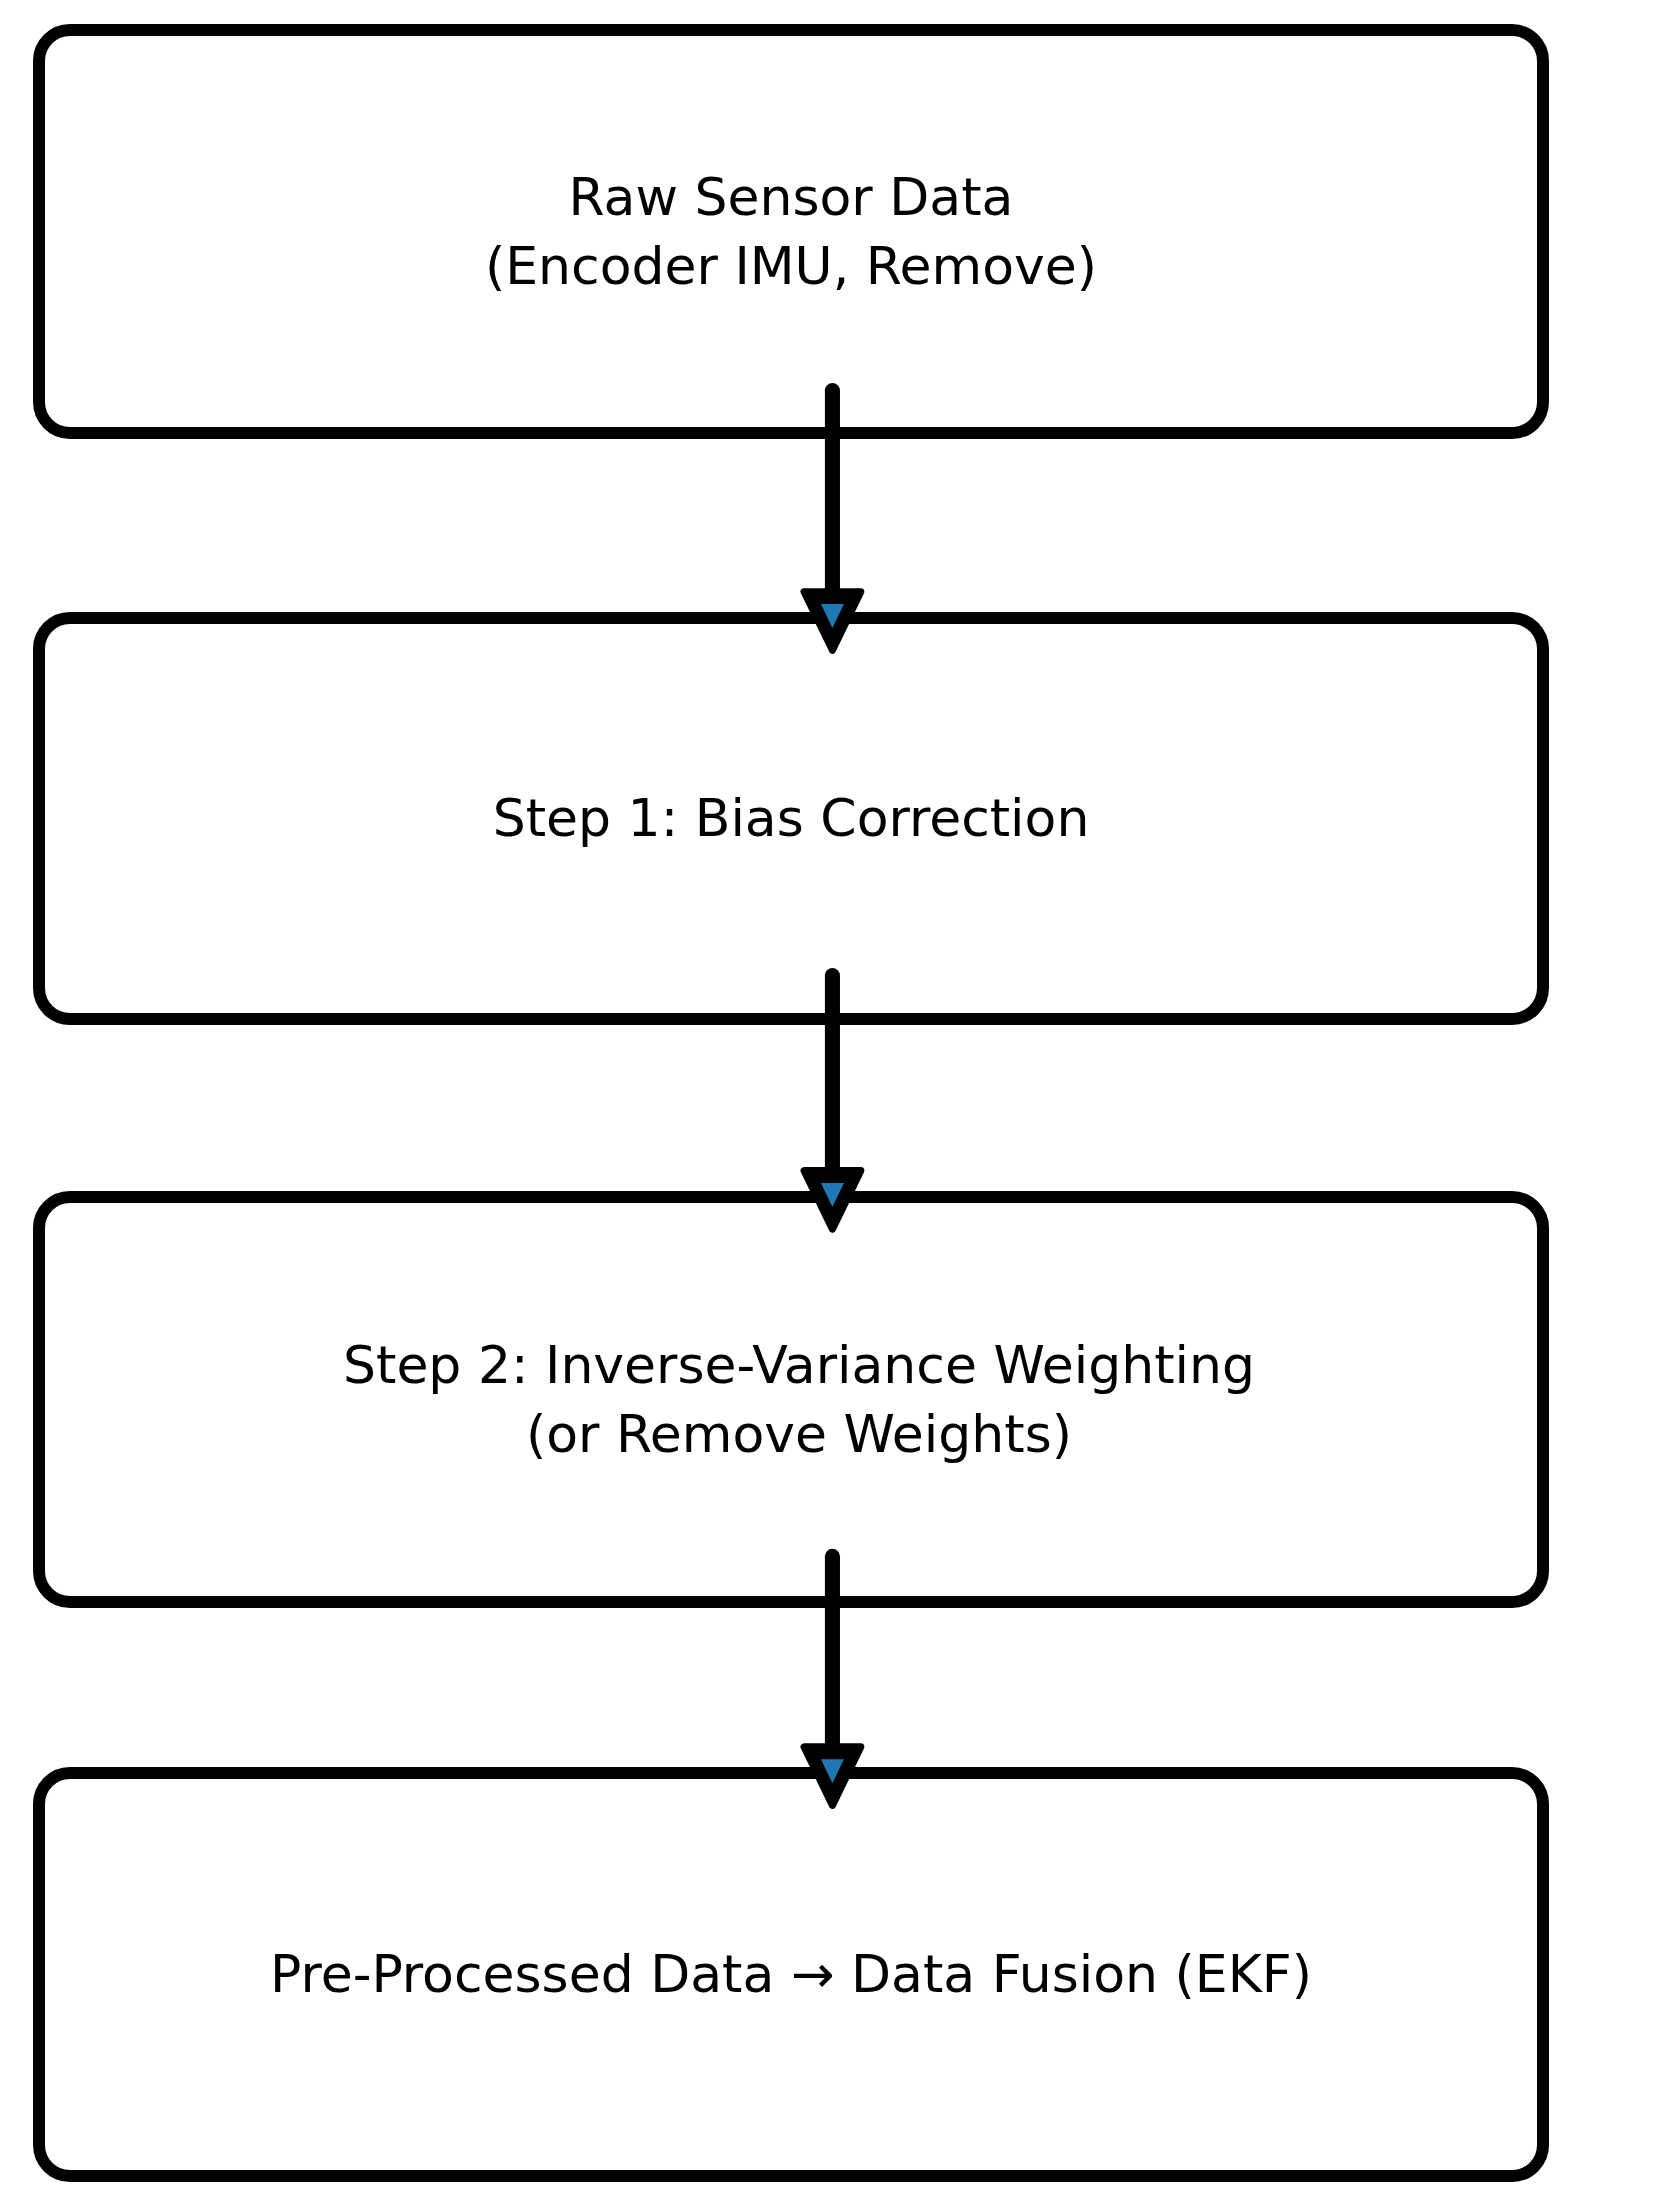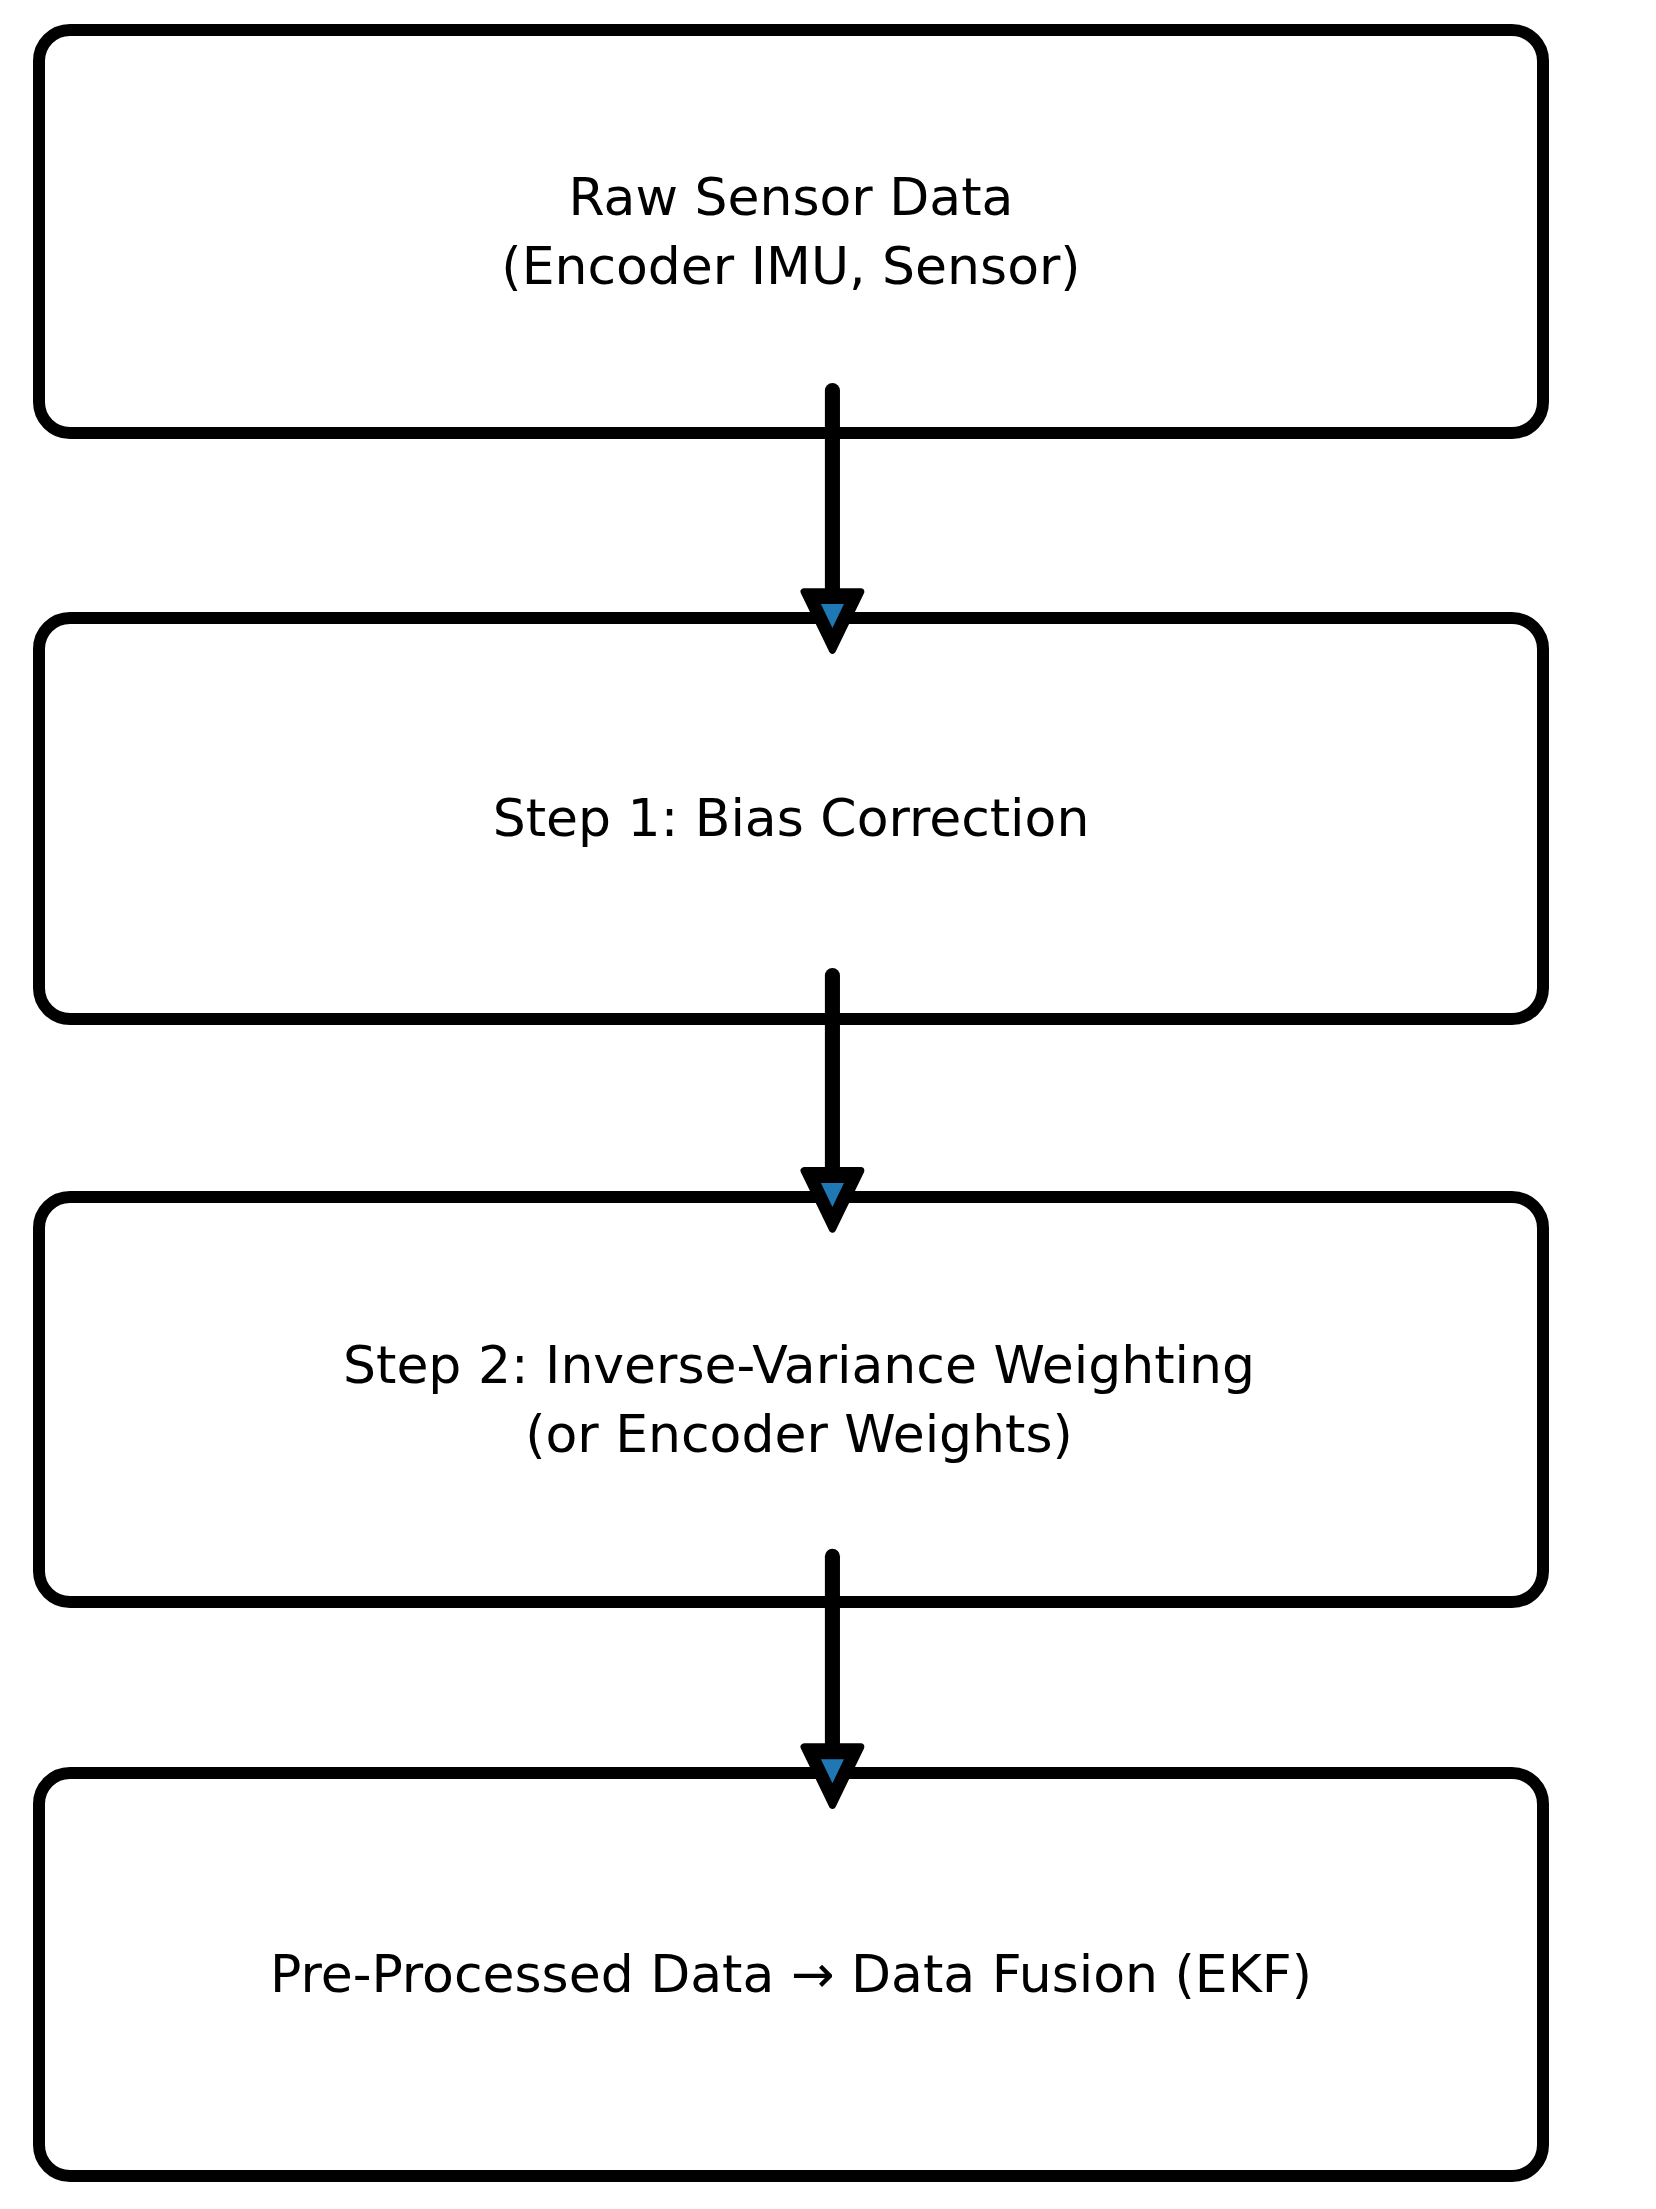--- a/index.html
+++ b/index.html
@@ -49,30 +49,30 @@
     pointer-events: none;
   }
 </style>
 </head>
 <body>
 
 <div class="canvas" style="background: rgb(255, 255, 255);">
 
   <div class="node node-1" style="border-color: rgb(0, 0, 0); background: rgb(255, 255, 255); color: rgb(0, 0, 0);">
     <div class="label-line">Raw Sensor Data</div>
-    <div class="label-line">(Encoder IMU, Sensor)</div>
+    <div class="label-line">(Encoder IMU, Remove)</div>
   </div>
 
   <div class="node node-2" style="border-color: rgb(0, 0, 0); background: rgb(255, 255, 255); color: rgb(0, 0, 0); gap: 24px;">
     <div class="label-line">Step 1: Bias Correction</div>
   </div>
 
   <div class="node node-3" style="border-color: rgb(0, 0, 0); background: rgb(255, 255, 255); color: rgb(0, 0, 0);">
     <div class="label-line">Step 2: Inverse-Variance Weighting</div>
-    <div class="label-line">(or Encoder Weights)</div>
+    <div class="label-line">(or Remove Weights)</div>
   </div>
 
   <div class="node node-4" style="border-color: rgb(0, 0, 0); background: rgb(255, 255, 255); color: rgb(0, 0, 0); text-align: right;">
     <div class="label-line">Pre-Processed Data → Data Fusion (EKF)</div>
   </div>
 
   <svg class="connectors" viewBox="0 0 1868 2492" xmlns="http://www.w3.org/2000/svg">
 
     <g>
       <line class="arrow-line" x1="939" y1="440" x2="939" y2="700" stroke="#000000" stroke-width="17" stroke-linecap="round"></line>

